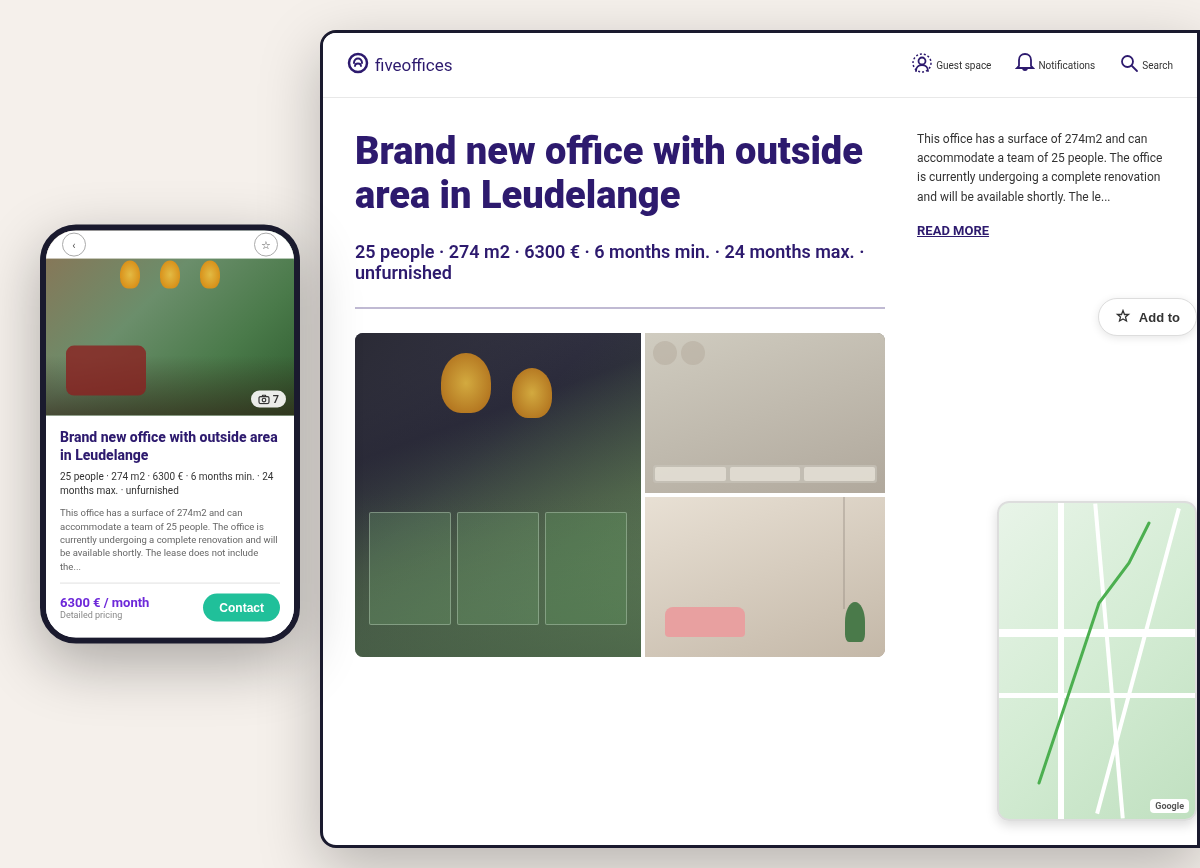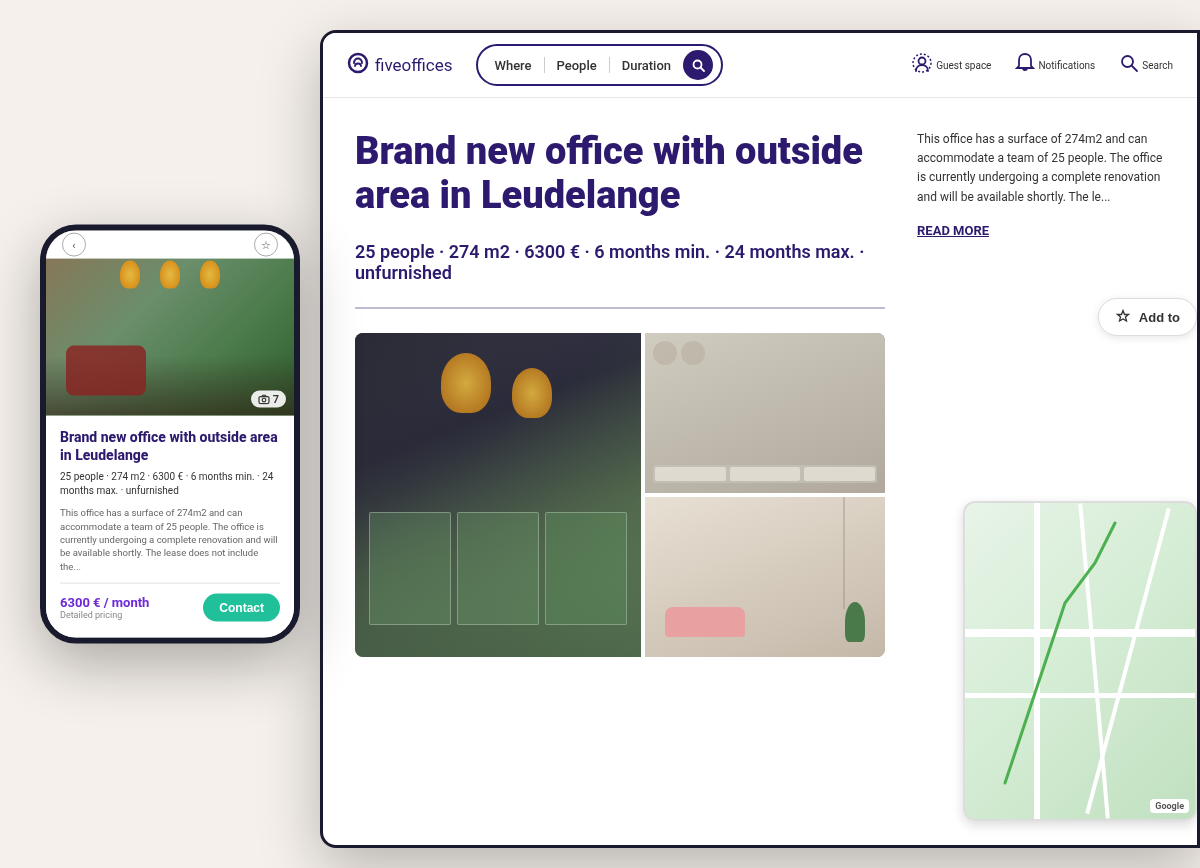--- a/index.html
+++ b/index.html
@@ -424,21 +424,21 @@
       color: #333;
       cursor: pointer;
       box-shadow: 0 2px 8px rgba(0,0,0,0.1);
     }
 
     
     .map-thumbnail {
       position: absolute;
       right: 0;
       bottom: 24px;
-      width: 234px;
+      width: 200px;
       height: 320px;
       border-radius: 12px;
       overflow: hidden;
       border: 2px solid #ddd;
       background: linear-gradient(135deg, #e8f4e8 0%, #d4ecd4 50%, #c0e0c0 100%);
       box-shadow: 0 4px 12px rgba(0,0,0,0.15);
     }
     .map-lines {
       position: absolute;
       inset: 0;
@@ -519,33 +519,20 @@
       <span class="logo-icon">
         <svg width="22" height="22" viewBox="0 0 22 22" fill="none">
           <circle cx="11" cy="11" r="9" stroke="#2d1a6e" stroke-width="2.5"></circle>
           <path d="M7 11 C7 8 9 6.5 11 6.5 C13 6.5 15 8 15 11" stroke="#2d1a6e" stroke-width="2" fill="none" stroke-linecap="round"></path>
           <path d="M8 14 C8 12.5 9.5 11.5 11 11.5 C12.5 11.5 14 12.5 14 14" stroke="#2d1a6e" stroke-width="1.8" fill="none" stroke-linecap="round"></path>
         </svg>
       </span>
       <span class="logo-text">fiveoffices</span>
     </a>
 
-    <div class="search-bar">
-      <span class="search-field">Where</span>
-      <div class="search-divider"></div>
-      <span class="search-field">People</span>
-      <div class="search-divider"></div>
-      <span class="search-field">Duration</span>
-      <button class="search-btn">
-        <svg width="13" height="13" viewBox="0 0 13 13" fill="none">
-          <circle cx="5.5" cy="5.5" r="4" stroke="white" stroke-width="1.8"></circle>
-          <path d="M9 9L12 12" stroke="white" stroke-width="1.8" stroke-linecap="round"></path>
-        </svg>
-      </button>
-    </div>
 
     <div class="header-spacer"></div>
 
     <div class="header-nav">
       <div class="nav-item">
         <span class="nav-item-icon">
           <svg width="22" height="22" viewBox="0 0 22 22" fill="none">
             <circle cx="11" cy="9" r="3.5" stroke="#2d1a6e" stroke-width="1.8"></circle>
             <path d="M5 19 C5 15.5 7.5 13 11 13 C14.5 13 17 15.5 17 19" stroke="#2d1a6e" stroke-width="1.8" stroke-linecap="round" fill="none"></path>
             <circle cx="11" cy="11" r="9" stroke="#2d1a6e" stroke-width="1.5" stroke-dasharray="2 2"></circle>

